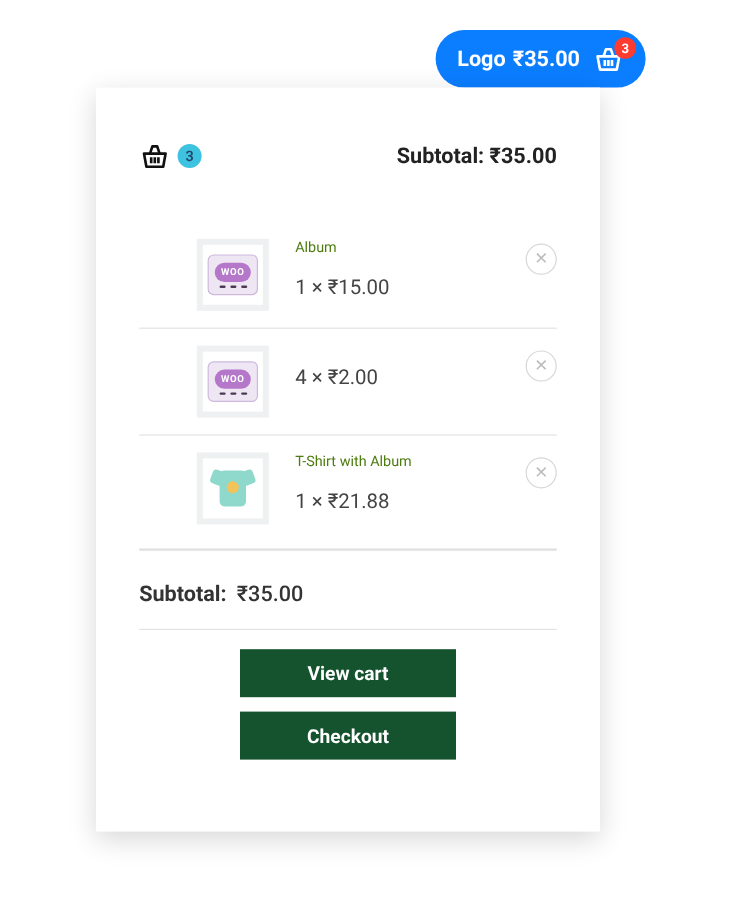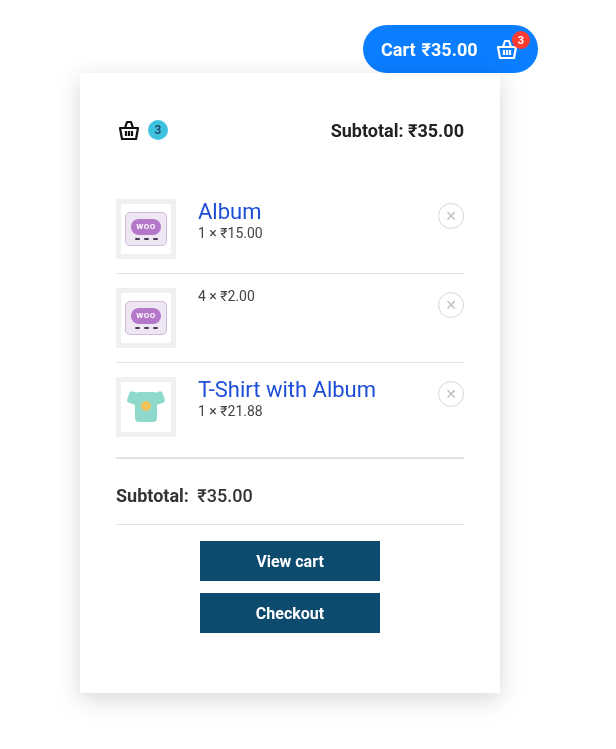--- a/index.html
+++ b/index.html
@@ -36,60 +36,60 @@
   
   .items{margin-top:44px;}
   .row{
     display:flex;align-items:flex-start;padding:14px 0;
     border-top:1px solid #e3e3e3;
   }
   .row:first-child{border-top:none;}
   .thumb{
     width:60px;height:60px;box-sizing:border-box;
     border:5px solid #eef0f1;display:flex;align-items:center;justify-content:center;
-    background:#fff;flex:0 0 auto;
+    background:#fff;flex:0 0 auto;margin-left:48px;
   }
   .info{margin-left:22px;flex:1;}
-  .title{color:#1d4ed8;font-size:22px;line-height:1.2;}
-  .qty{color:#444;font-size:14px;margin-top:0;}
+  .title{color:#4d7c0f;font-size:12px;line-height:1.2;}
+  .qty{color:#444;font-size:17px;margin-top:17px;}
   .remove{
     width:24px;height:24px;border:1.5px solid #d7d7d7;border-radius:50%;
     display:flex;align-items:center;justify-content:center;color:#bdbdbd;
     font-size:14px;line-height:1;flex:0 0 auto;margin-top:4px;
   }
   .hr{border-top:2px solid #e1e1e1;margin-top:6px;}
   .subtotal-row{
     padding:18px 0;font-size:18px;font-weight:700;color:#333;
     border-bottom:1px solid #e3e3e3;margin-top:8px;
   }
   .subtotal-row .amt{font-weight:500;margin-left:4px;}
   .btns{margin-top:16px;display:flex;flex-direction:column;align-items:center;gap:12px;}
   .btn{
-    width:180px;height:40px;background:#0c4a6e;color:#fff;font-weight:700;
+    width:180px;height:40px;background:#14532d;color:#fff;font-weight:700;
     font-size:16px;display:flex;align-items:center;justify-content:center;
   }
   
   .woo-card{width:40px;height:32px;border-radius:5px;background:#efe6f4;border:1px solid #cdb9db;display:flex;flex-direction:column;align-items:center;justify-content:center;gap:3px;}
   .woo-bubble{width:30px;height:16px;border-radius:9px;background:#b477c9;display:flex;align-items:center;justify-content:center;color:#fff;font-size:8px;font-weight:700;letter-spacing:.5px;}
   .woo-dots{display:flex;gap:4px;}
   .woo-dots span{width:5px;height:2px;border-radius:2px;background:#4b3a54;display:block;}
   
   .tee{position:relative;width:40px;height:38px;}
   .tee-body{position:absolute;left:9px;top:4px;width:22px;height:30px;background:#8ed9cc;border-radius:4px;}
   .tee-sl{position:absolute;top:4px;width:11px;height:12px;background:#8ed9cc;border-radius:3px;}
   .tee-sl.l{left:2px;transform:rotate(20deg);}
   .tee-sl.r{right:2px;transform:rotate(-20deg);}
   .tee-logo{position:absolute;left:15px;top:13px;width:10px;height:10px;border-radius:50%;background:#f2c25b;}
 </style>
 </head>
 <body>
 <div class="stage">
 
   <div class="cart-pill">
-    <span>Cart</span>
+    <span>Logo</span>
     <span class="gap"></span>
     <span>₹35.00</span>
     <span class="basket">
       <svg width="26" height="22" viewBox="0 0 26 22" fill="none" stroke="#fff" stroke-width="2.2" stroke-linejoin="round">
         <path d="M4 9h18l-2 11H6z"></path>
           <path d="M9 9l2-6h4l2 6"></path>
         <line x1="10" y1="12" x2="10" y2="17"></line>
           <line x1="13" y1="12" x2="13" y2="17"></line>
           <line x1="16" y1="12" x2="16" y2="17"></line>
       </svg>

